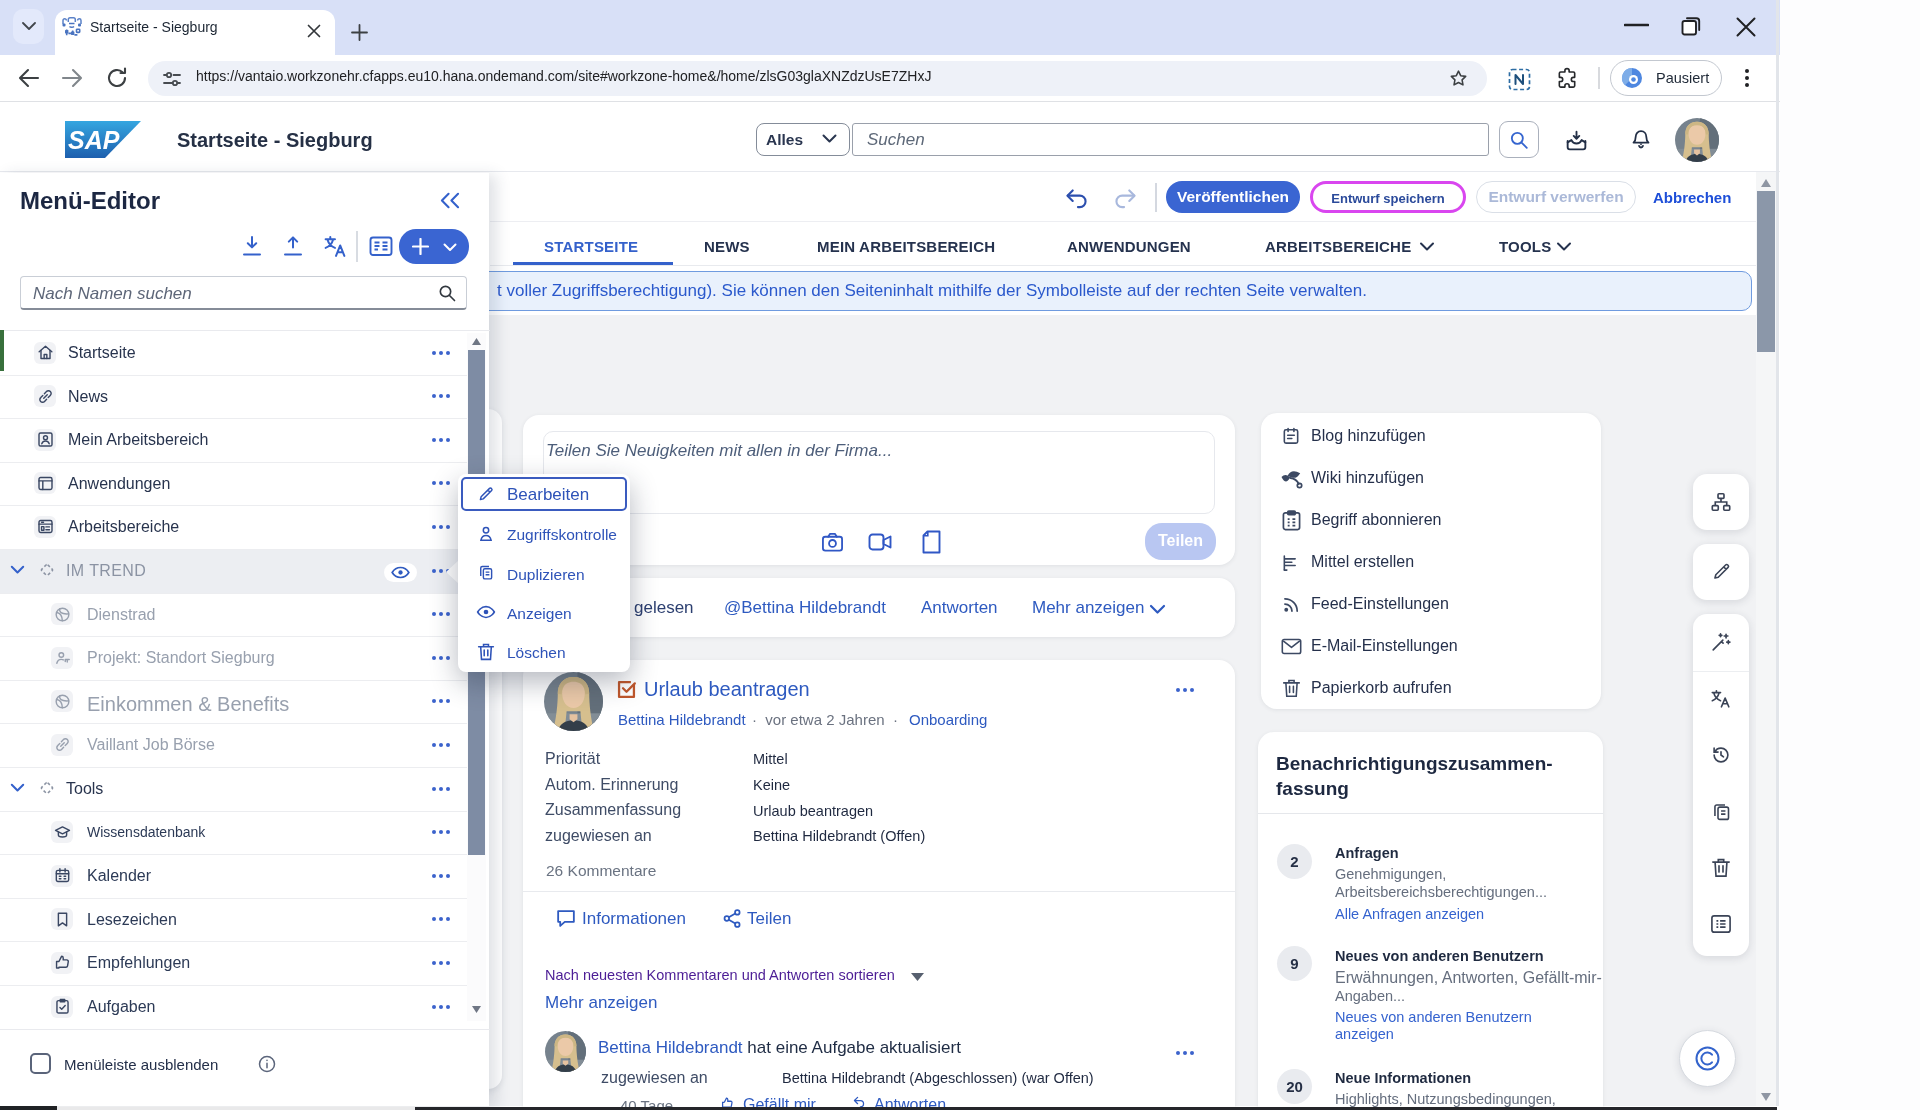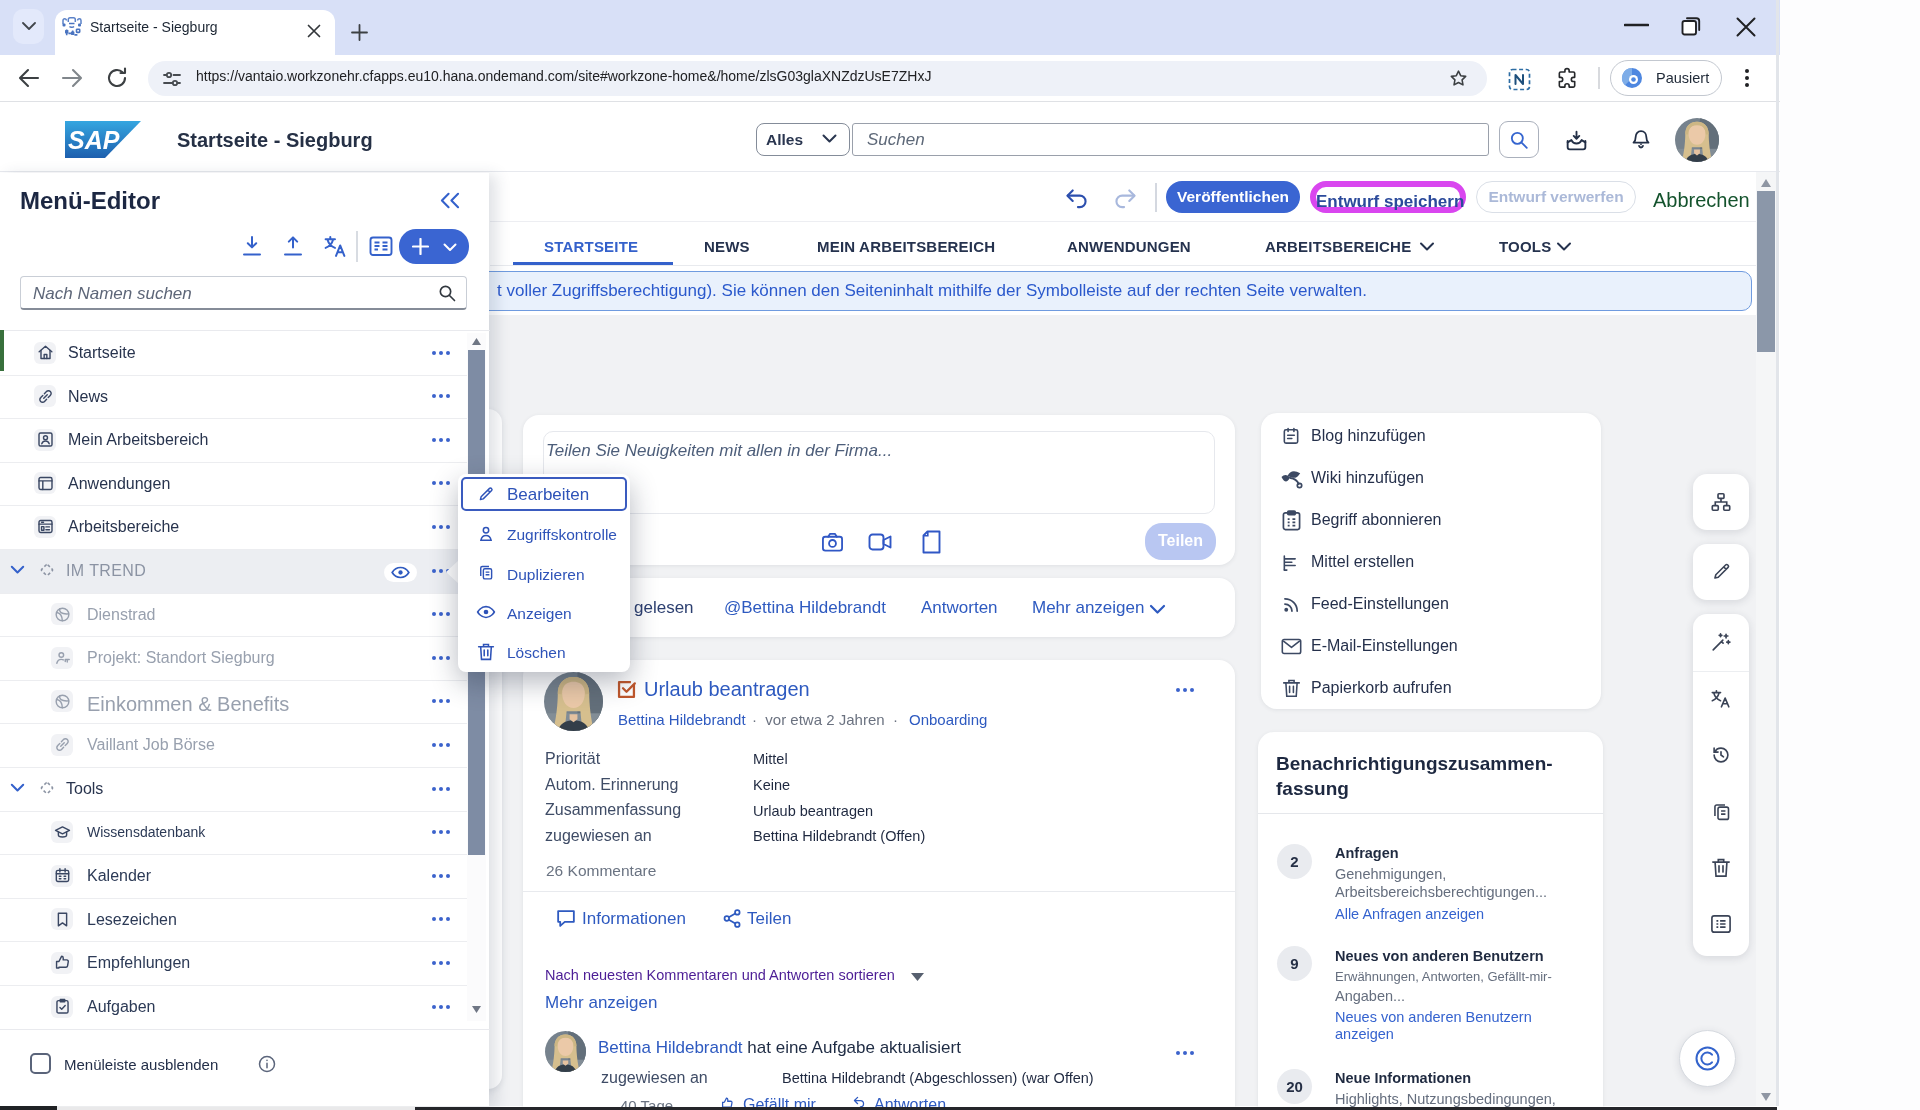--- a/index.html
+++ b/index.html
@@ -174,23 +174,23 @@
 <svg class="abs" style="left:1065px;top:189px" width="23" height="20" viewBox="0 0 24 21">
     <path d="M8 1.5L2.5 7 8 12.5" fill="none" stroke="#2c4fae" stroke-width="2.2" stroke-linecap="round" stroke-linejoin="round"></path>
     <path d="M3 7h12.5a6 6 0 016 6v0a6 6 0 01-6 6h-2" fill="none" stroke="#2c4fae" stroke-width="2.2" stroke-linecap="round"></path>
   </svg>
 <svg class="abs" style="left:1114px;top:189px" width="23" height="20" viewBox="0 0 24 21">
     <path d="M16 1.5L21.5 7 16 12.5" fill="none" stroke="#a8b8dd" stroke-width="2.2" stroke-linecap="round" stroke-linejoin="round"></path>
     <path d="M21 7H8.5a6 6 0 00-6 6v0a6 6 0 006 6h2" fill="none" stroke="#a8b8dd" stroke-width="2.2" stroke-linecap="round"></path>
   </svg>
 <div class="abs" style="left:1155px;top:183px;width:2px;height:29px;background:#d4d8e0"></div>
 <div class="abs" style="left:1166px;top:181px;width:134px;height:32px;border-radius:16px;background:#3a65d2;color:#fff;font-size:15.5px;font-weight:bold;text-align:center;line-height:32px;white-space:nowrap">Veröffentlichen</div>
-<div class="abs" style="left:1310px;top:181px;width:156px;height:32px;border-radius:16px;background:#fff;border:6px solid #d946ef;color:#2b4a9b;font-size:17px;font-weight:bold;text-align:center;line-height:30px;white-space:nowrap">Entwurf speichern</div>
+<div class="abs" style="left:1310px;top:181px;width:156px;height:32px;border-radius:16px;background:#fff;border:3px solid #d946ef;color:#2b4a9b;font-size:13px;font-weight:bold;text-align:center;line-height:30px;white-space:nowrap">Entwurf speichern</div>
 <div class="abs" style="left:1476px;top:181px;width:160px;height:32px;border-radius:16px;background:#fff;border:1px solid #dadfe7;color:#abb9d8;font-size:15.5px;font-weight:bold;text-align:center;line-height:30px;white-space:nowrap">Entwurf verwerfen</div>
-<div class="t" style="left:1653px;top:189px;font-size:20px;font-weight:normal;color:#14532d">Abbrechen</div>
+<div class="t" style="left:1653px;top:189px;font-size:15px;font-weight:bold;color:#1d4ed8">Abbrechen</div>
 <div class="abs" style="left:490px;top:221px;width:1266px;height:1px;background:#edeef2"></div>
 
 <div class="t" style="left:544px;top:238px;font-size:15px;font-weight:bold;letter-spacing:.2px;color:#3461cb">STARTSEITE</div>
 <div class="abs" style="left:513px;top:262px;width:160px;height:3.5px;background:#3461cb"></div>
 <div class="t" style="left:704px;top:238px;font-size:15px;font-weight:bold;letter-spacing:.2px;color:#25324e">NEWS</div>
 <div class="t" style="left:817px;top:238px;font-size:15px;font-weight:bold;letter-spacing:.2px;color:#25324e">MEIN ARBEITSBEREICH</div>
 <div class="t" style="left:1067px;top:238px;font-size:15px;font-weight:bold;letter-spacing:.2px;color:#25324e">ANWENDUNGEN</div>
 <div class="t" style="left:1265px;top:238px;font-size:15px;font-weight:bold;letter-spacing:.2px;color:#25324e">ARBEITSBEREICHE</div>
 <svg class="abs" style="left:1419px;top:242px" width="16" height="10" viewBox="0 0 16 10">
     <path d="M2 1.5l6 6 6-6" fill="none" stroke="#25324e" stroke-width="2" stroke-linecap="round" stroke-linejoin="round"></path>
@@ -375,21 +375,21 @@
 <div class="t" style="left:1276px;top:753px;font-size:19px;font-weight:bold;color:#1d2840">Benachrichtigungszusammen-</div>
 <div class="t" style="left:1276px;top:778px;font-size:19px;font-weight:bold;color:#1d2840">fassung</div>
 <div class="abs" style="left:1258px;top:813px;width:345px;height:1px;background:#e5e7eb"></div>
 <div class="abs" style="left:1277px;top:844px;width:35px;height:35px;border-radius:50%;background:#e9ebef;color:#252f45;font-weight:bold;font-size:15px;text-align:center;line-height:35px">2</div>
 <div class="t" style="left:1335px;top:845px;font-size:14.5px;font-weight:bold;color:#1f2a40">Anfragen</div>
 <div class="t" style="left:1335px;top:866px;font-size:14.5px;color:#656e7e">Genehmigungen,</div>
 <div class="t" style="left:1335px;top:884px;font-size:14.5px;color:#656e7e">Arbeitsbereichsberechtigungen...</div>
 <div class="t" style="left:1335px;top:906px;font-size:14.5px;color:#3563cf">Alle Anfragen anzeigen</div>
 <div class="abs" style="left:1277px;top:946px;width:35px;height:35px;border-radius:50%;background:#e9ebef;color:#252f45;font-weight:bold;font-size:15px;text-align:center;line-height:35px">9</div>
 <div class="t" style="left:1335px;top:948px;font-size:14.5px;font-weight:bold;color:#1f2a40">Neues von anderen Benutzern</div>
-<div class="t" style="left:1335px;top:969px;font-size:13px;color:#656e7e">Erwähnungen, Antworten, Gefällt-mir-</div>
+<div class="t" style="left:1335px;top:969px;font-size:16px;color:#656e7e">Erwähnungen, Antworten, Gefällt-mir-</div>
 <div class="t" style="left:1335px;top:988px;font-size:14.5px;color:#656e7e">Angaben...</div>
 <div class="t" style="left:1335px;top:1009px;font-size:14.5px;color:#3563cf">Neues von anderen Benutzern</div>
 <div class="t" style="left:1335px;top:1026px;font-size:14.5px;color:#3563cf">anzeigen</div>
 <div class="abs" style="left:1277px;top:1069px;width:35px;height:35px;border-radius:50%;background:#e9ebef;color:#252f45;font-weight:bold;font-size:15px;text-align:center;line-height:35px">20</div>
 <div class="t" style="left:1335px;top:1070px;font-size:14.5px;font-weight:bold;color:#1f2a40">Neue Informationen</div>
 <div class="t" style="left:1335px;top:1091px;font-size:14.5px;color:#656e7e">Highlights, Nutzungsbedingungen,</div>
 
 <div class="abs" style="left:1693px;top:474px;width:56px;height:56px;background:#fff;border-radius:14px;box-shadow:0 2px 8px rgba(40,50,70,.14)"></div>
 <svg class="abs" style="left:1710px;top:491px" width="22" height="22" viewBox="0 0 24 24">
     <g fill="none" stroke="#3a4356" stroke-width="1.8">

